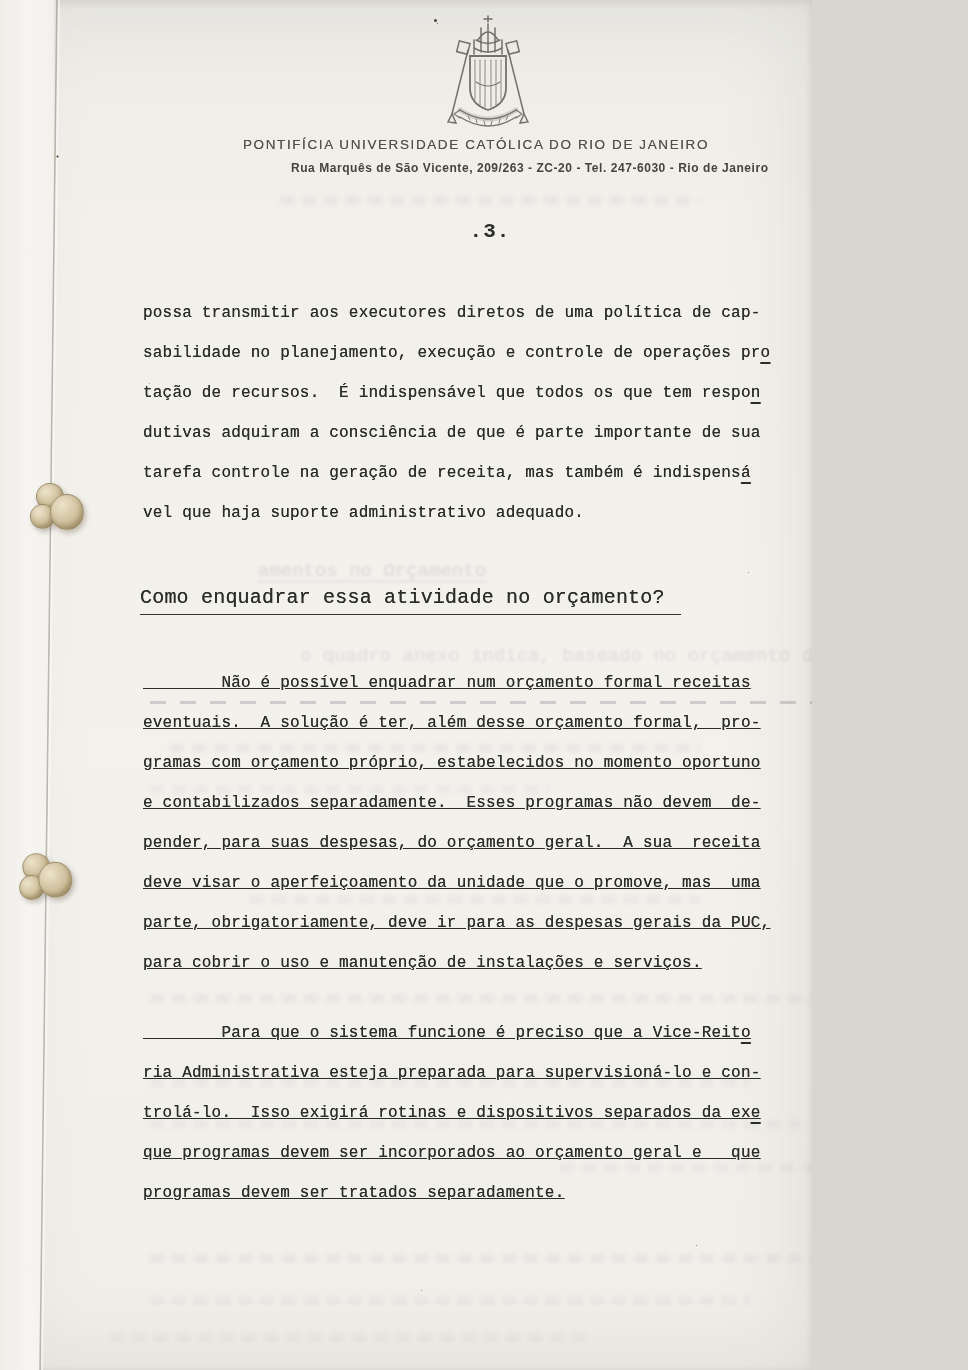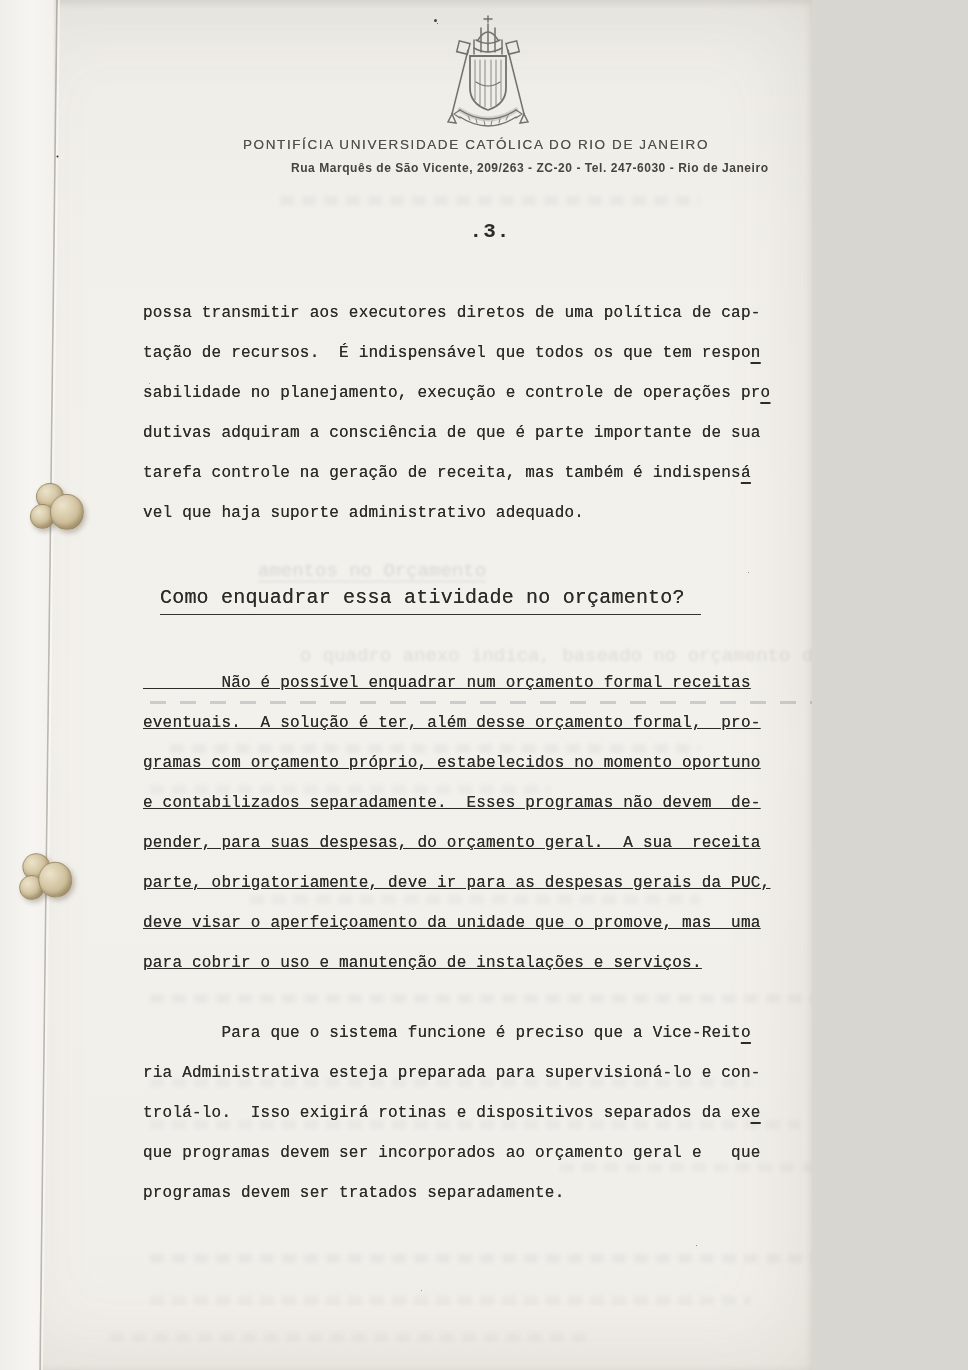--- a/index.html
+++ b/index.html
@@ -45,22 +45,22 @@
     letter-spacing:.55px;color:#45443f;white-space:pre;margin-left:45px;}
   #page-number{position:absolute;top:220px;left:450px;width:80px;text-align:center;z-index:2;
     font-size:21px;font-weight:600;letter-spacing:1px;}
   
   .typed{position:absolute;left:143px;z-index:2;font-size:16px;letter-spacing:.2px;
     text-shadow:0 0 .5px rgba(43,43,40,.85);}
   .tline{white-space:pre;height:40px;line-height:40px;}
   .tline .u{text-decoration:underline;text-underline-offset:5px;text-decoration-thickness:1.5px;}
   #paragraph-1{top:293px;}
   #paragraph-2{top:663px;text-decoration:underline;}
-  #paragraph-3{top:1013px;}
-  #section-heading{position:absolute;top:586px;left:160px;z-index:2;font-size:20px;letter-spacing:.2px;
+  #paragraph-3{top:1013px;text-decoration:underline;}
+  #section-heading{position:absolute;top:586px;left:140px;z-index:2;font-size:20px;letter-spacing:.2px;
     text-shadow:0 0 .5px rgba(43,43,40,.85);}
   #section-heading span{border-bottom:1.6px solid #33332f;padding-bottom:5px;padding-right:16px;white-space:pre;}
 </style>
 </head>
 <body>
 
 <div id="page">
 
   <svg id="fold-layer" width="968" height="1370" viewBox="0 0 968 1370">
     <defs>
@@ -131,39 +131,39 @@
       <path d="M30,102 l2,4 M38,105 l1,4 M46,107 l1,4 M54,107 l-1,4 M62,105 l-1,4 M70,102 l-2,4" stroke-width="1" opacity=".9"></path>
     </g>
   </svg>
   <div id="university-name">PONTIFÍCIA UNIVERSIDADE CATÓLICA DO RIO DE JANEIRO</div>
   <div id="address-line">Rua Marquês de São Vicente, 209/263 - ZC-20 - Tel. 247-6030 - Rio de Janeiro</div>
 
   <div id="page-number">.3.</div>
 
   <div id="paragraph-1" class="typed">
       <div class="tline"><span>possa transmitir aos executores diretos de uma política de cap-</span></div>
+      <div class="tline"><span>sabilidade no planejamento, execução e controle de operações pr</span><span class="u">o</span></div>
       <div class="tline"><span>tação de recursos.  É indispensável que todos os que tem respo</span><span class="u">n</span></div>
-      <div class="tline"><span>sabilidade no planejamento, execução e controle de operações pr</span><span class="u">o</span></div>
       <div class="tline"><span>dutivas adquiram a consciência de que é parte importante de sua</span></div>
       <div class="tline"><span>tarefa controle na geração de receita, mas também é indispens</span><span class="u">á</span></div>
       <div class="tline"><span>vel que haja suporte administrativo adequado.</span></div>
     </div>
 
   <div id="section-heading">
     <span>Como enquadrar essa atividade no orçamento?</span>
   </div>
 
   <div id="paragraph-2" class="typed">
       <div class="tline"><span>        Não é possível enquadrar num orçamento formal receitas</span></div>
       <div class="tline"><span>eventuais.  A solução é ter, além desse orçamento formal,  pro-</span></div>
       <div class="tline"><span>gramas com orçamento próprio, estabelecidos no momento oportuno</span></div>
       <div class="tline"><span>e contabilizados separadamente.  Esses programas não devem  de-</span></div>
       <div class="tline"><span>pender, para suas despesas, do orçamento geral.  A sua  receita</span></div>
+      <div class="tline"><span>deve visar o aperfeiçoamento da unidade que o promove, mas  uma</span></div>
       <div class="tline"><span>parte, obrigatoriamente, deve ir para as despesas gerais da PUC,</span></div>
-      <div class="tline"><span>deve visar o aperfeiçoamento da unidade que o promove, mas  uma</span></div>
       <div class="tline"><span>para cobrir o uso e manutenção de instalações e serviços.</span></div>
     </div>
   <div id="paragraph-3" class="typed">
       <div class="tline"><span>        Para que o sistema funcione é preciso que a Vice-Reit</span><span class="u">o</span></div>
       <div class="tline"><span>ria Administrativa esteja preparada para supervisioná-lo e con-</span></div>
       <div class="tline"><span>trolá-lo.  Isso exigirá rotinas e dispositivos separados da ex</span><span class="u">e</span></div>
       <div class="tline"><span>que programas devem ser incorporados ao orçamento geral e   que</span></div>
       <div class="tline"><span>programas devem ser tratados separadamente.</span></div>
     </div>
 

